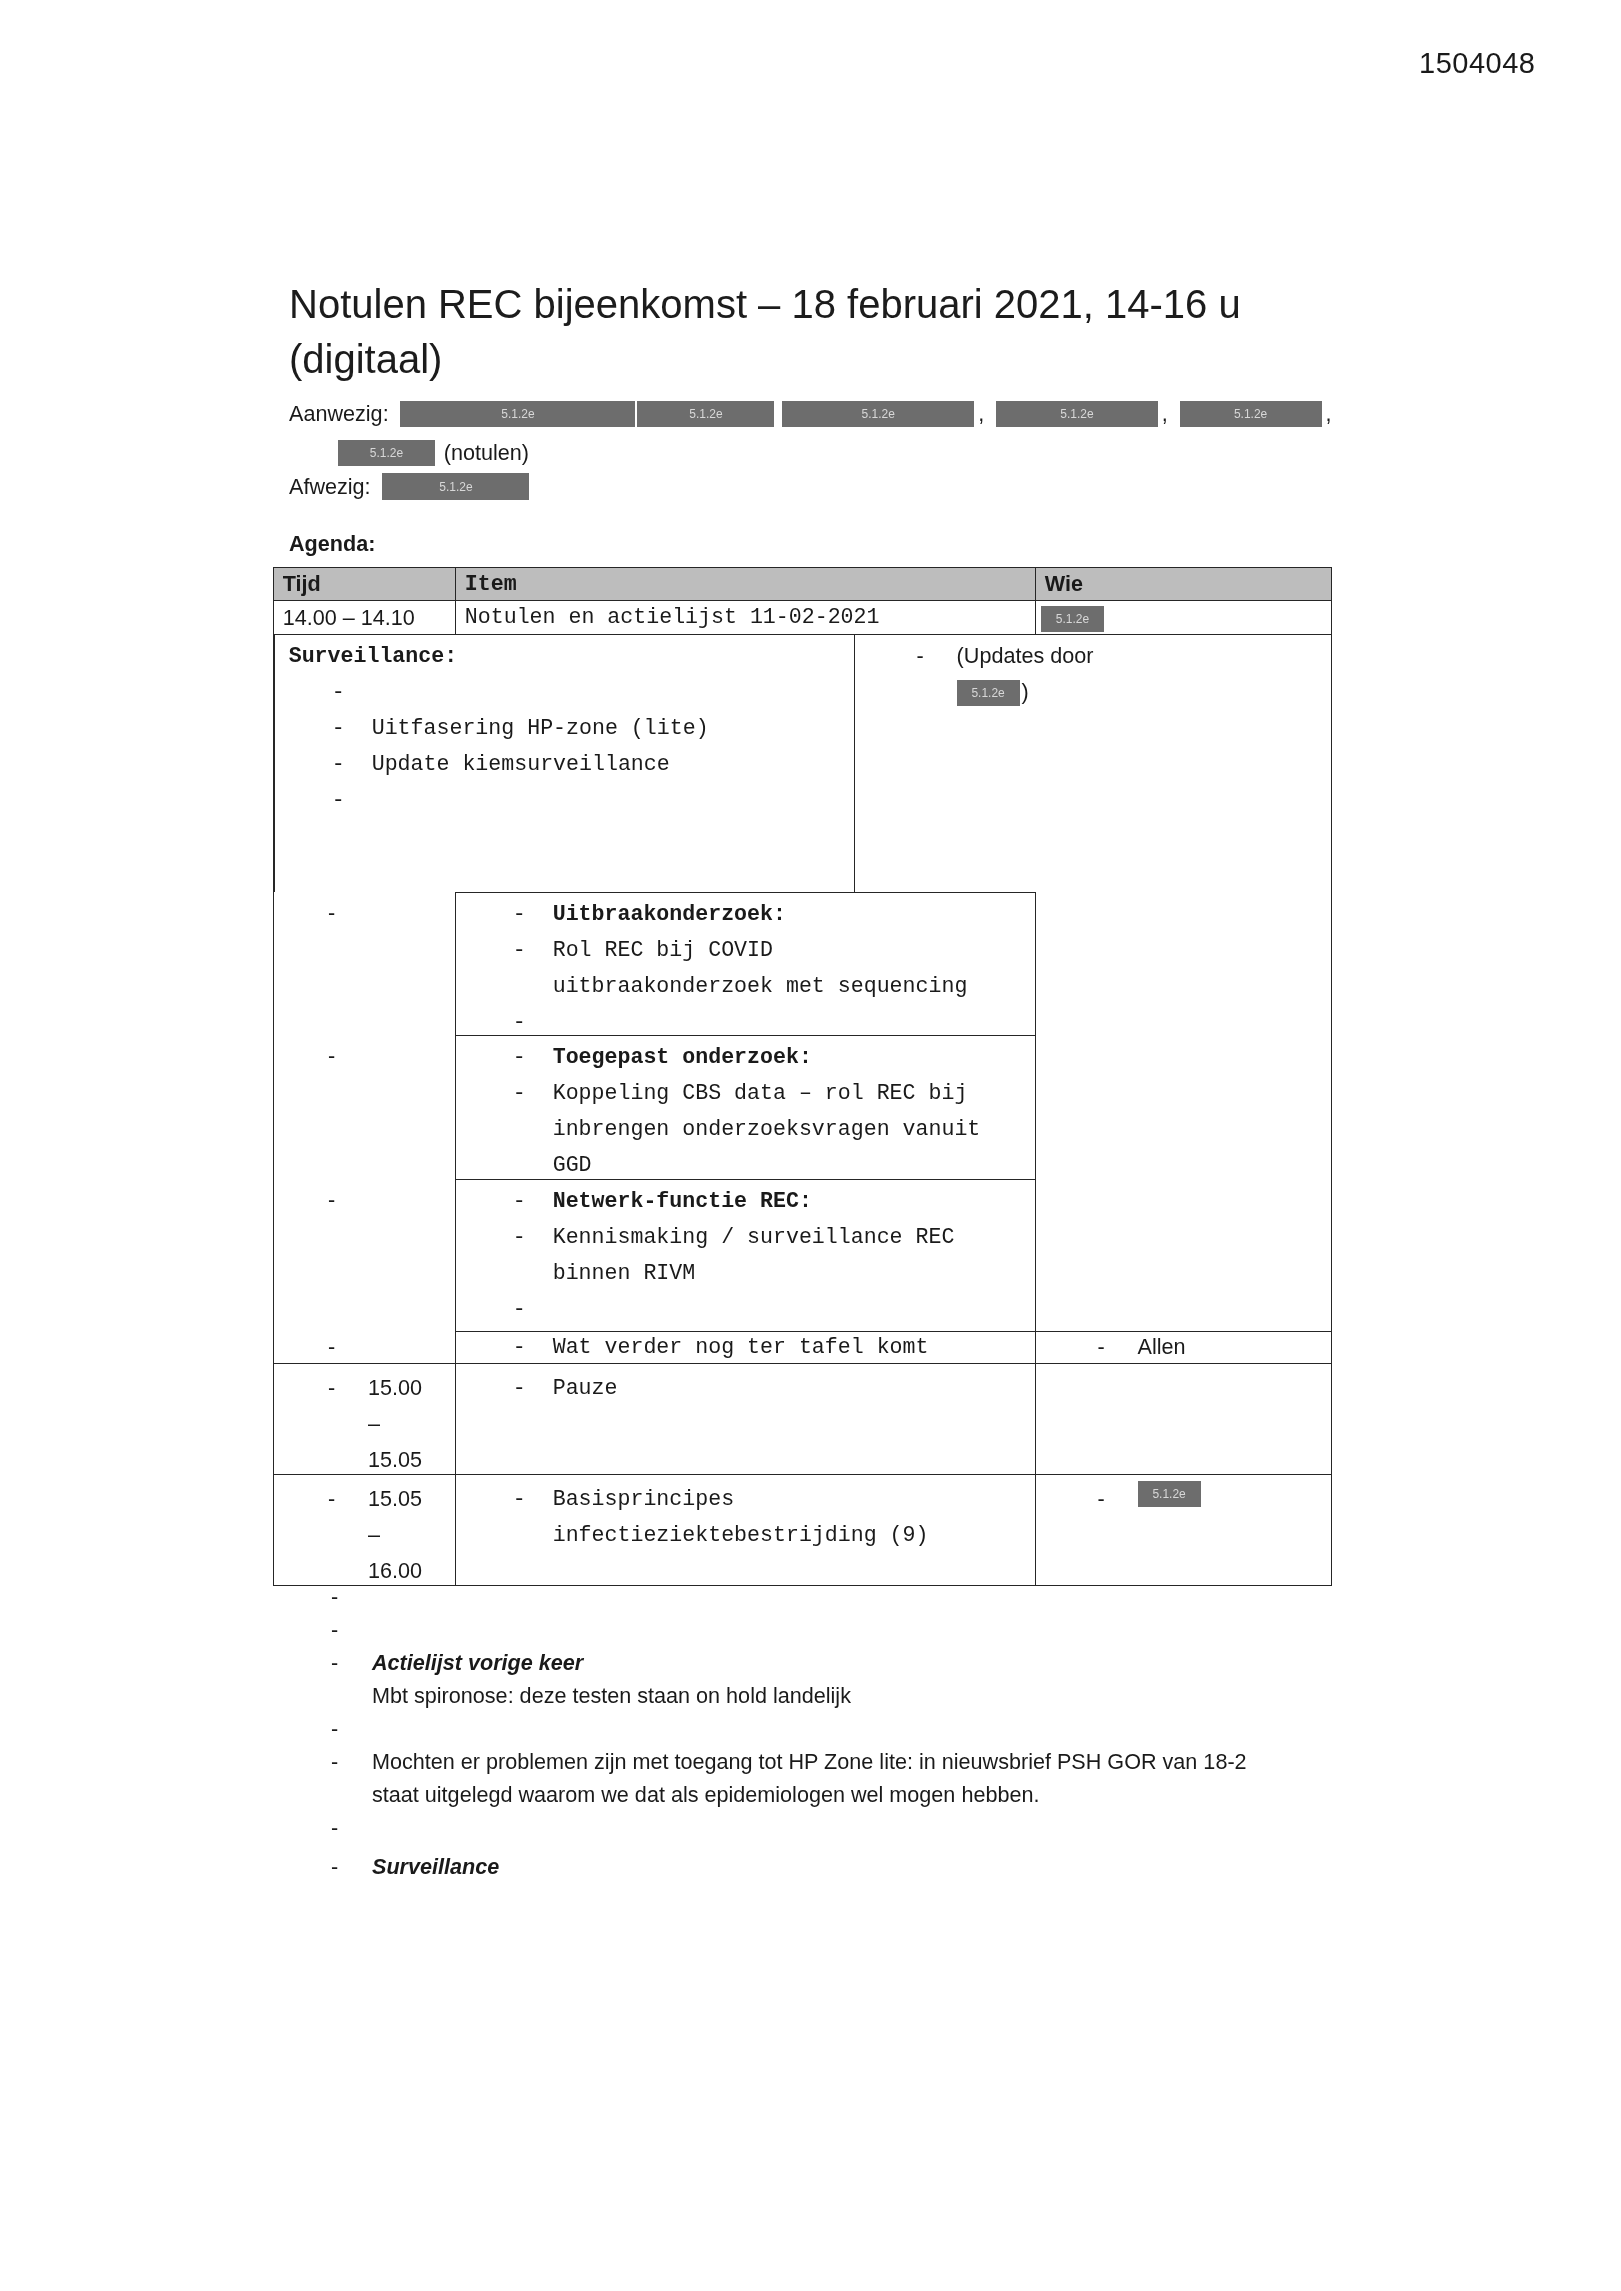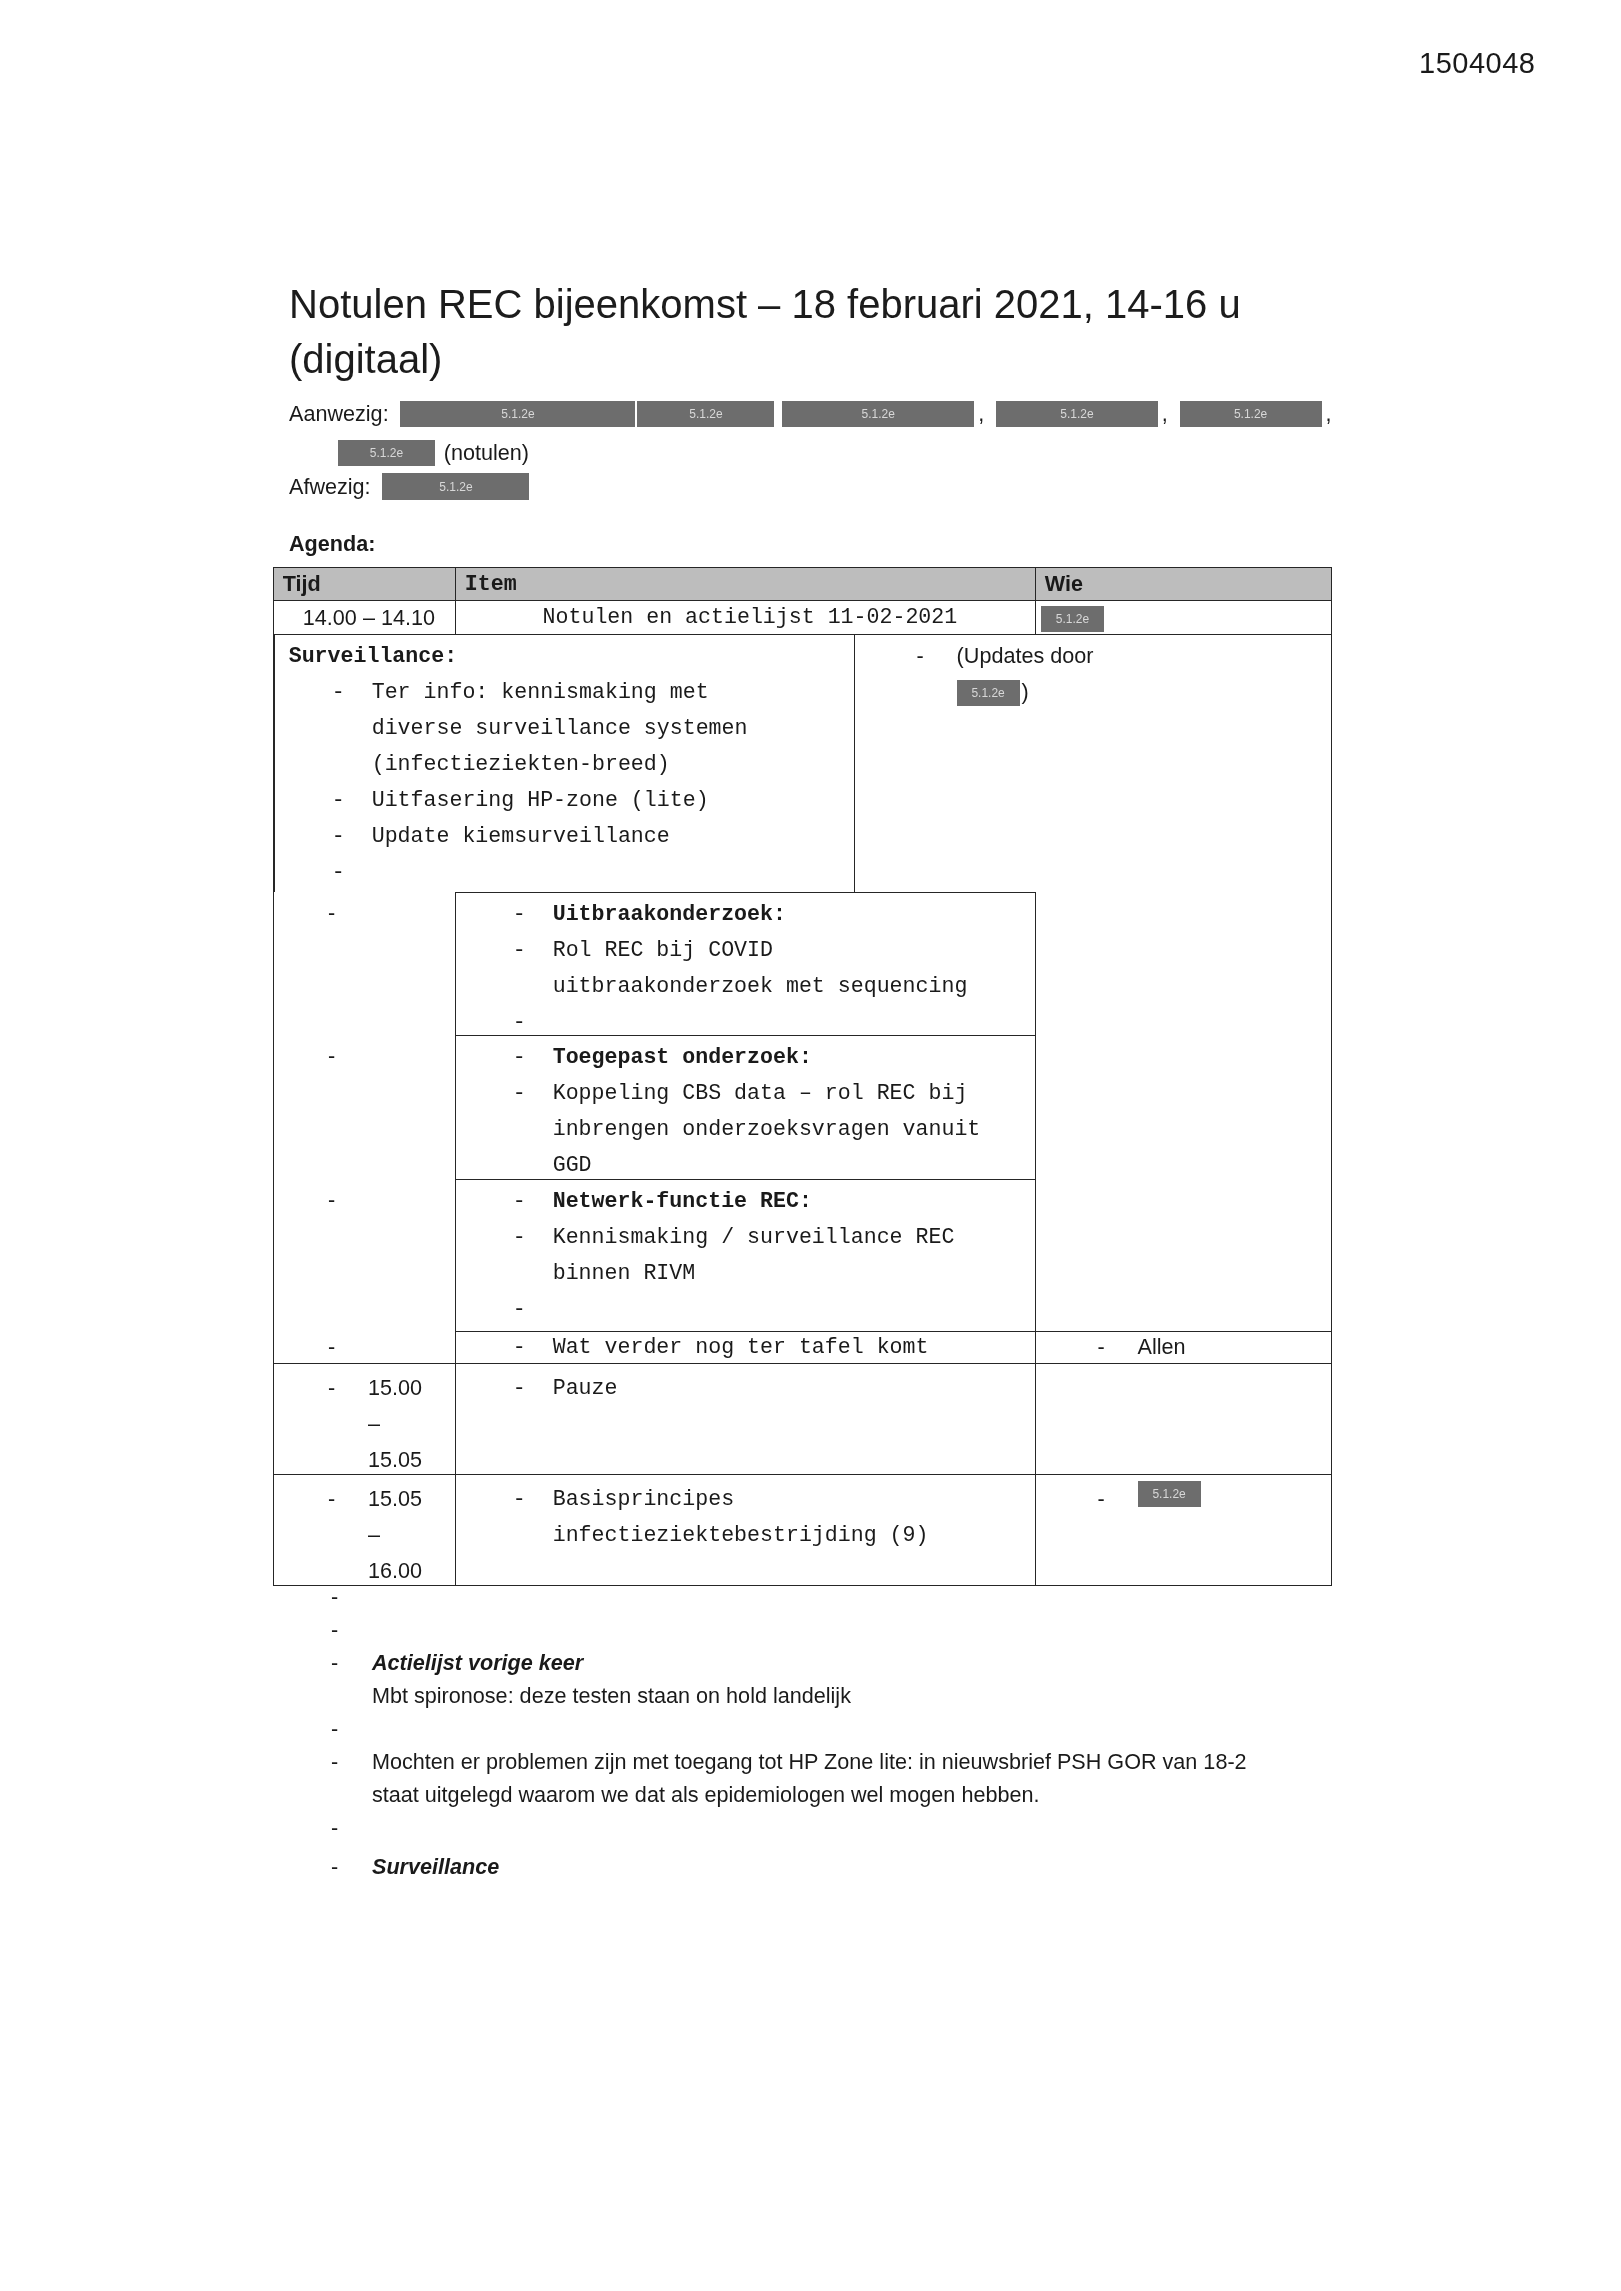--- a/index.html
+++ b/index.html
@@ -62,21 +62,21 @@
   .c3{flex:1 1 auto;border-left:1.5px solid var(--line);}
   .bt{border-top:1.5px solid var(--line);}
 
   .th{height:32px;display:flex;align-items:center;
       padding-left:8.8px;font-weight:700;background:var(--header-bg);}
 
   .rh1{height:34px;} .rh2{height:258px;} .rh3{height:143px;}
   .rh4{height:144px;} .rh5{height:152px;} .rh6{height:32px;}
   .rh7{height:111px;} .rh8{height:111px;}
 
-  .pad{padding:2.9px 0 0 8.8px;line-height:27.4px;text-align:center;}
+  .pad{padding:2.9px 0 0 8.8px;line-height:27.4px;}
 
   .block{padding:2.9px 9.8px 0 13.7px;}
   .block-title{font-weight:700;line-height:36px;}
   .li{display:flex;padding-left:43px;line-height:36px;}
   .dash{display:inline-block;width:40px;flex:0 0 40px;}
   .li-text{max-width:431px;}
   .btxt{font-weight:700;}
 
   .tijd-dash{padding:2.9px 0 0 54px;line-height:36px;}
   .tijd-dash.sl{line-height:26.5px;padding-top:2.9px;}
@@ -147,21 +147,20 @@
     <div class="td c1 bt pad"><span>14.00 – 14.10</span></div>
     <div class="td c2 bt pad"><span>Notulen en actielijst 11-02-2021</span></div>
     <div class="td c3 bt wie-redact-cell"><span class="redact rws">5.1.2e</span></div>
   </div>
 
   <div class="tr rh2">
     <div class="td c2 bt block">
       <div class="block-title">Surveillance:</div>
       <div class="li">
           <span class="dash">-</span>
-          <span class="li-text">Ter info: kennismaking met diverse surveillance systemen (infectieziekten-breed)</span>
         </div>
       <div class="li">
           <span class="dash">-</span>
           <span class="li-text">Uitfasering HP-zone (lite)</span>
         </div>
       <div class="li">
           <span class="dash">-</span>
           <span class="li-text">Update kiemsurveillance</span>
         </div>
       <div class="li">

